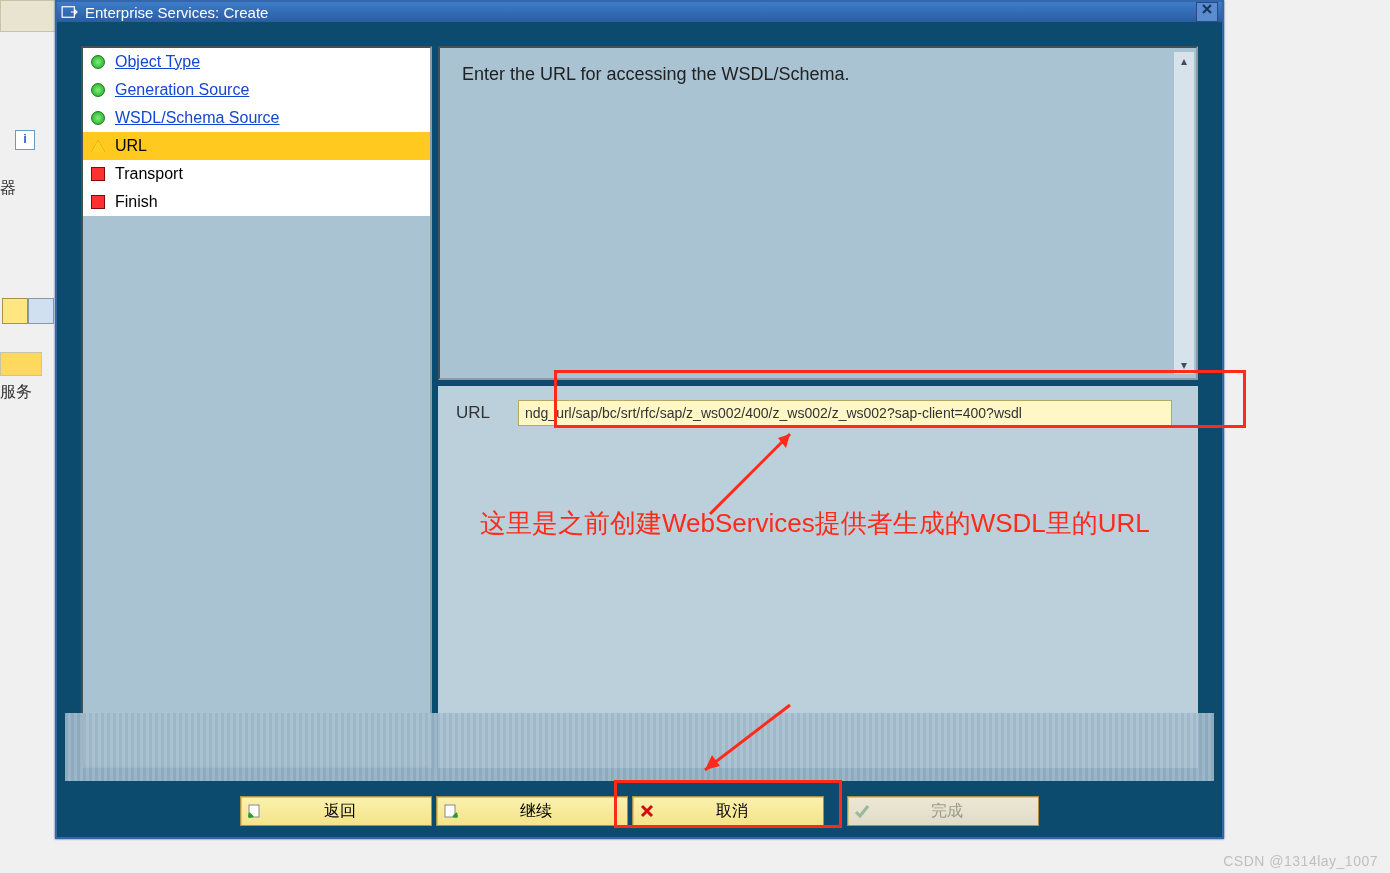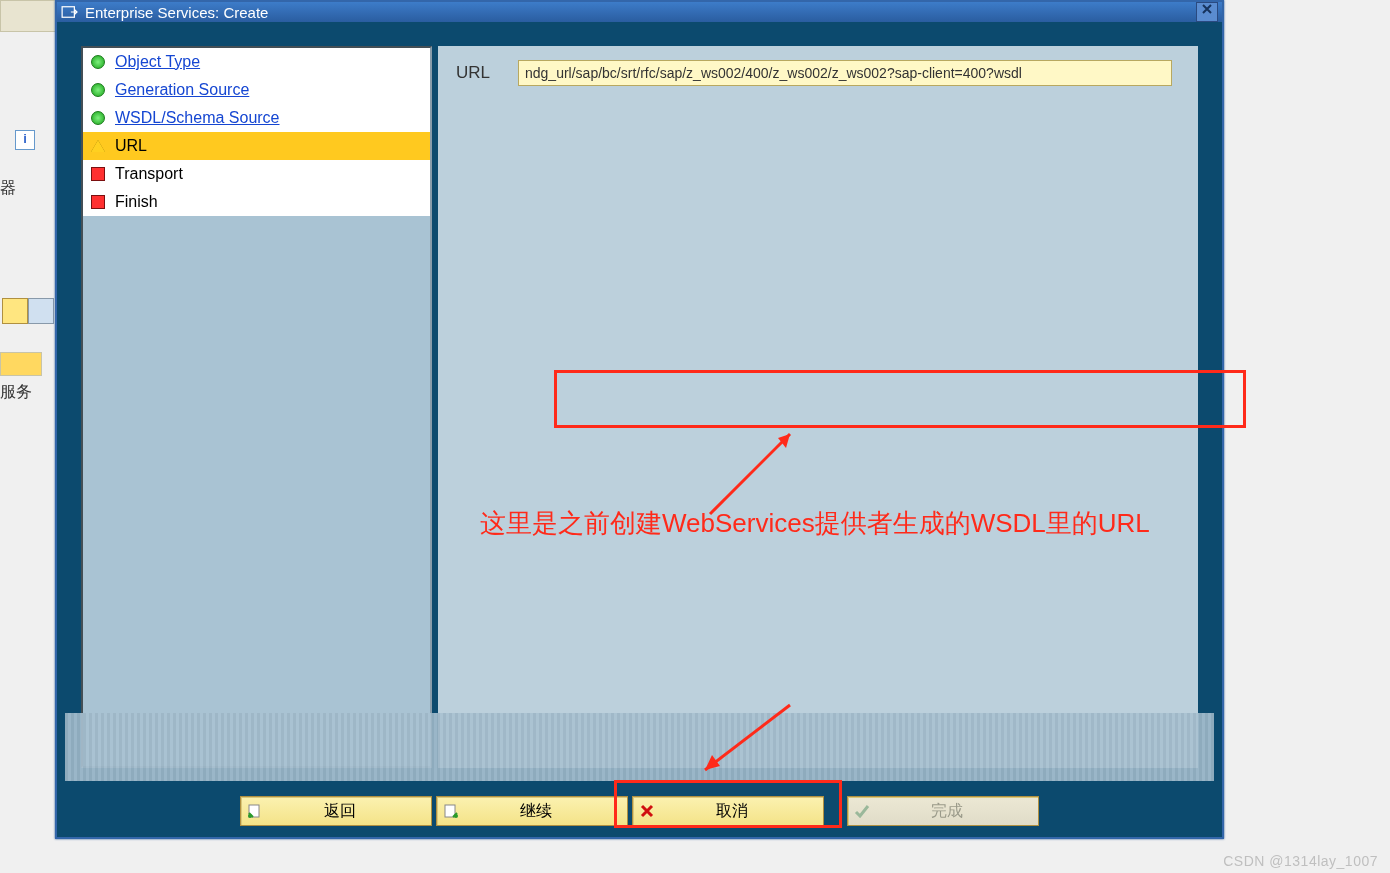--- a/index.html
+++ b/index.html
@@ -354,20 +354,27 @@
           </div>
           <div class="nav-row">
             <span class="sq"></span>
             <span class="nav-plain">Finish</span>
           </div>
         </div>
         <div class="nav-spacer"></div>
       </div>
 
       <div class="right">
+        <div class="instruction">
+          <span>Enter the URL for accessing the WSDL/Schema.</span>
+          <div class="vscroll">
+            <div class="arr">▴</div>
+            <div class="arr">▾</div>
+          </div>
+        </div>
 
         <div class="form-area">
           <div class="url-row">
             <span class="url-label">URL</span>
             <input class="url-input" type="text" value="ndg_url/sap/bc/srt/rfc/sap/z_ws002/400/z_ws002/z_ws002?sap-client=400?wsdl" style="">
           </div>
         </div>
       </div>
     </div>
 

